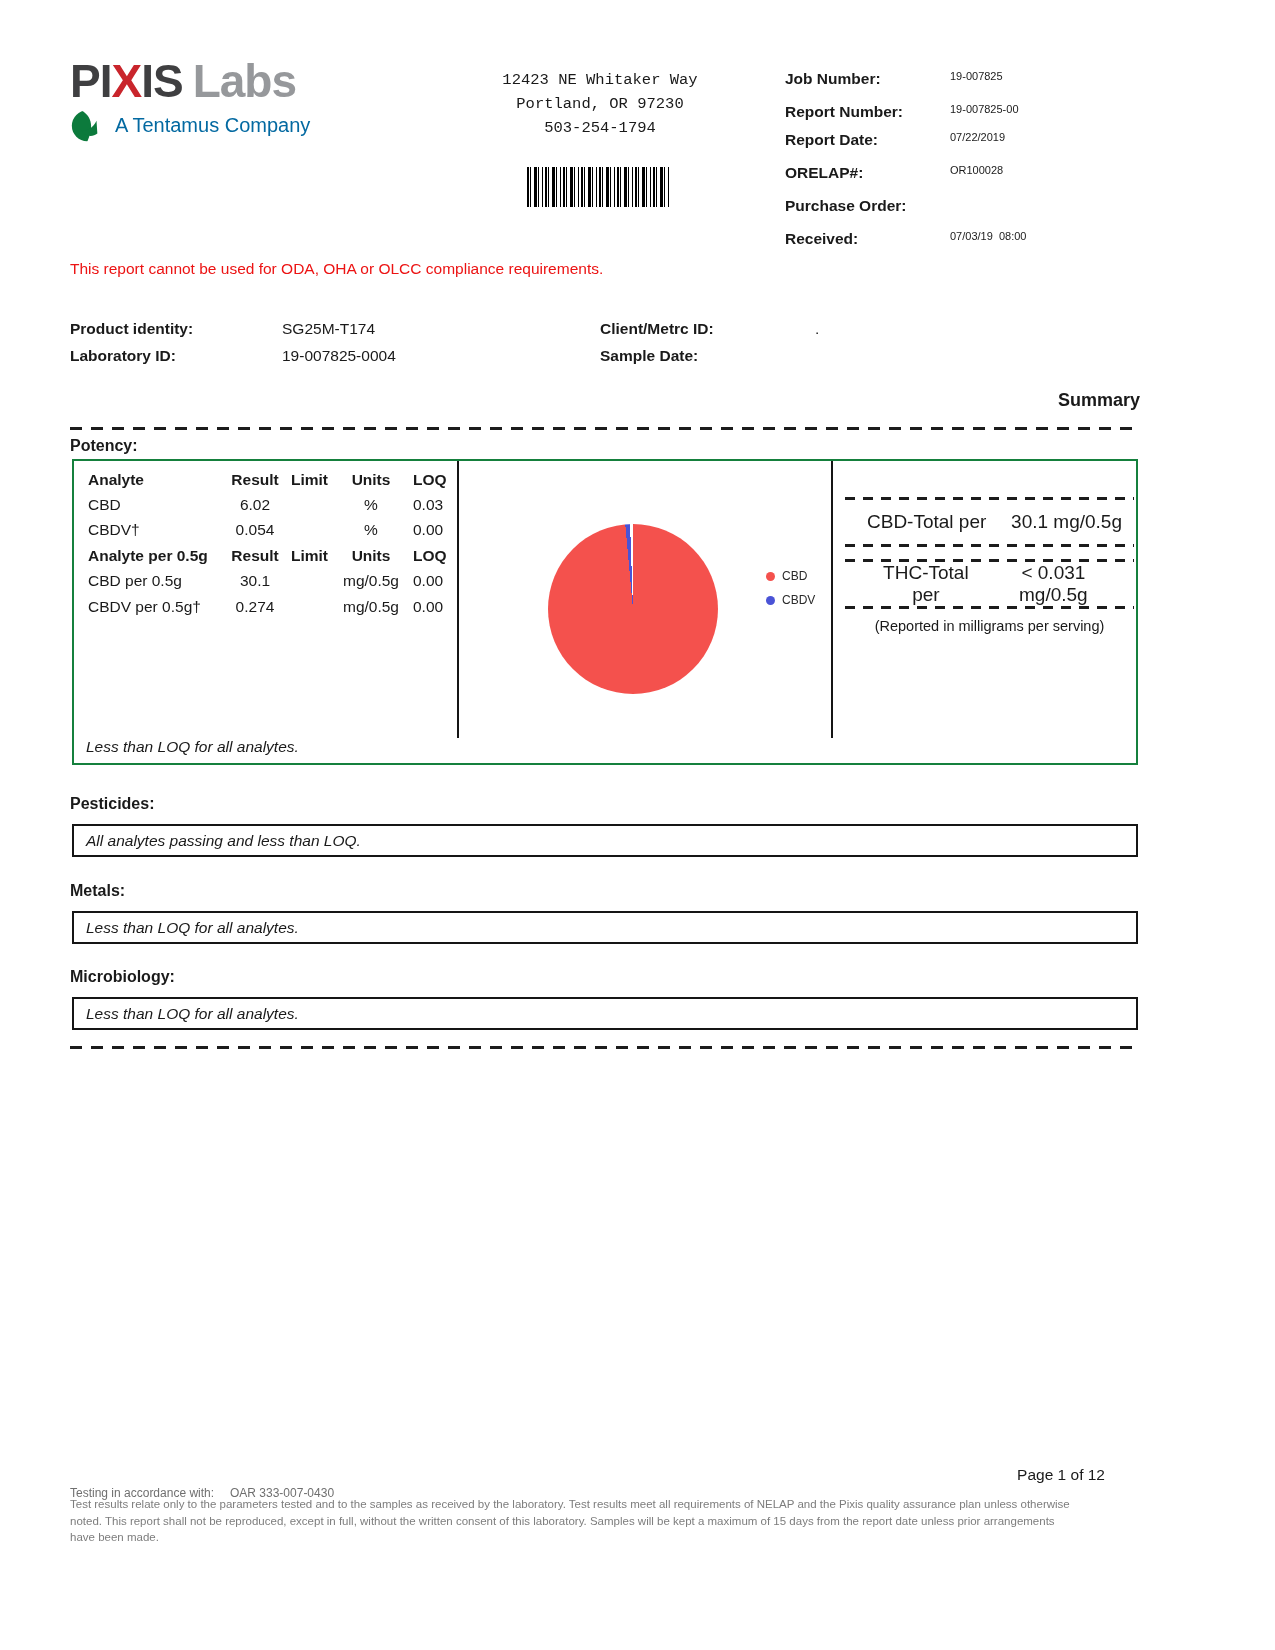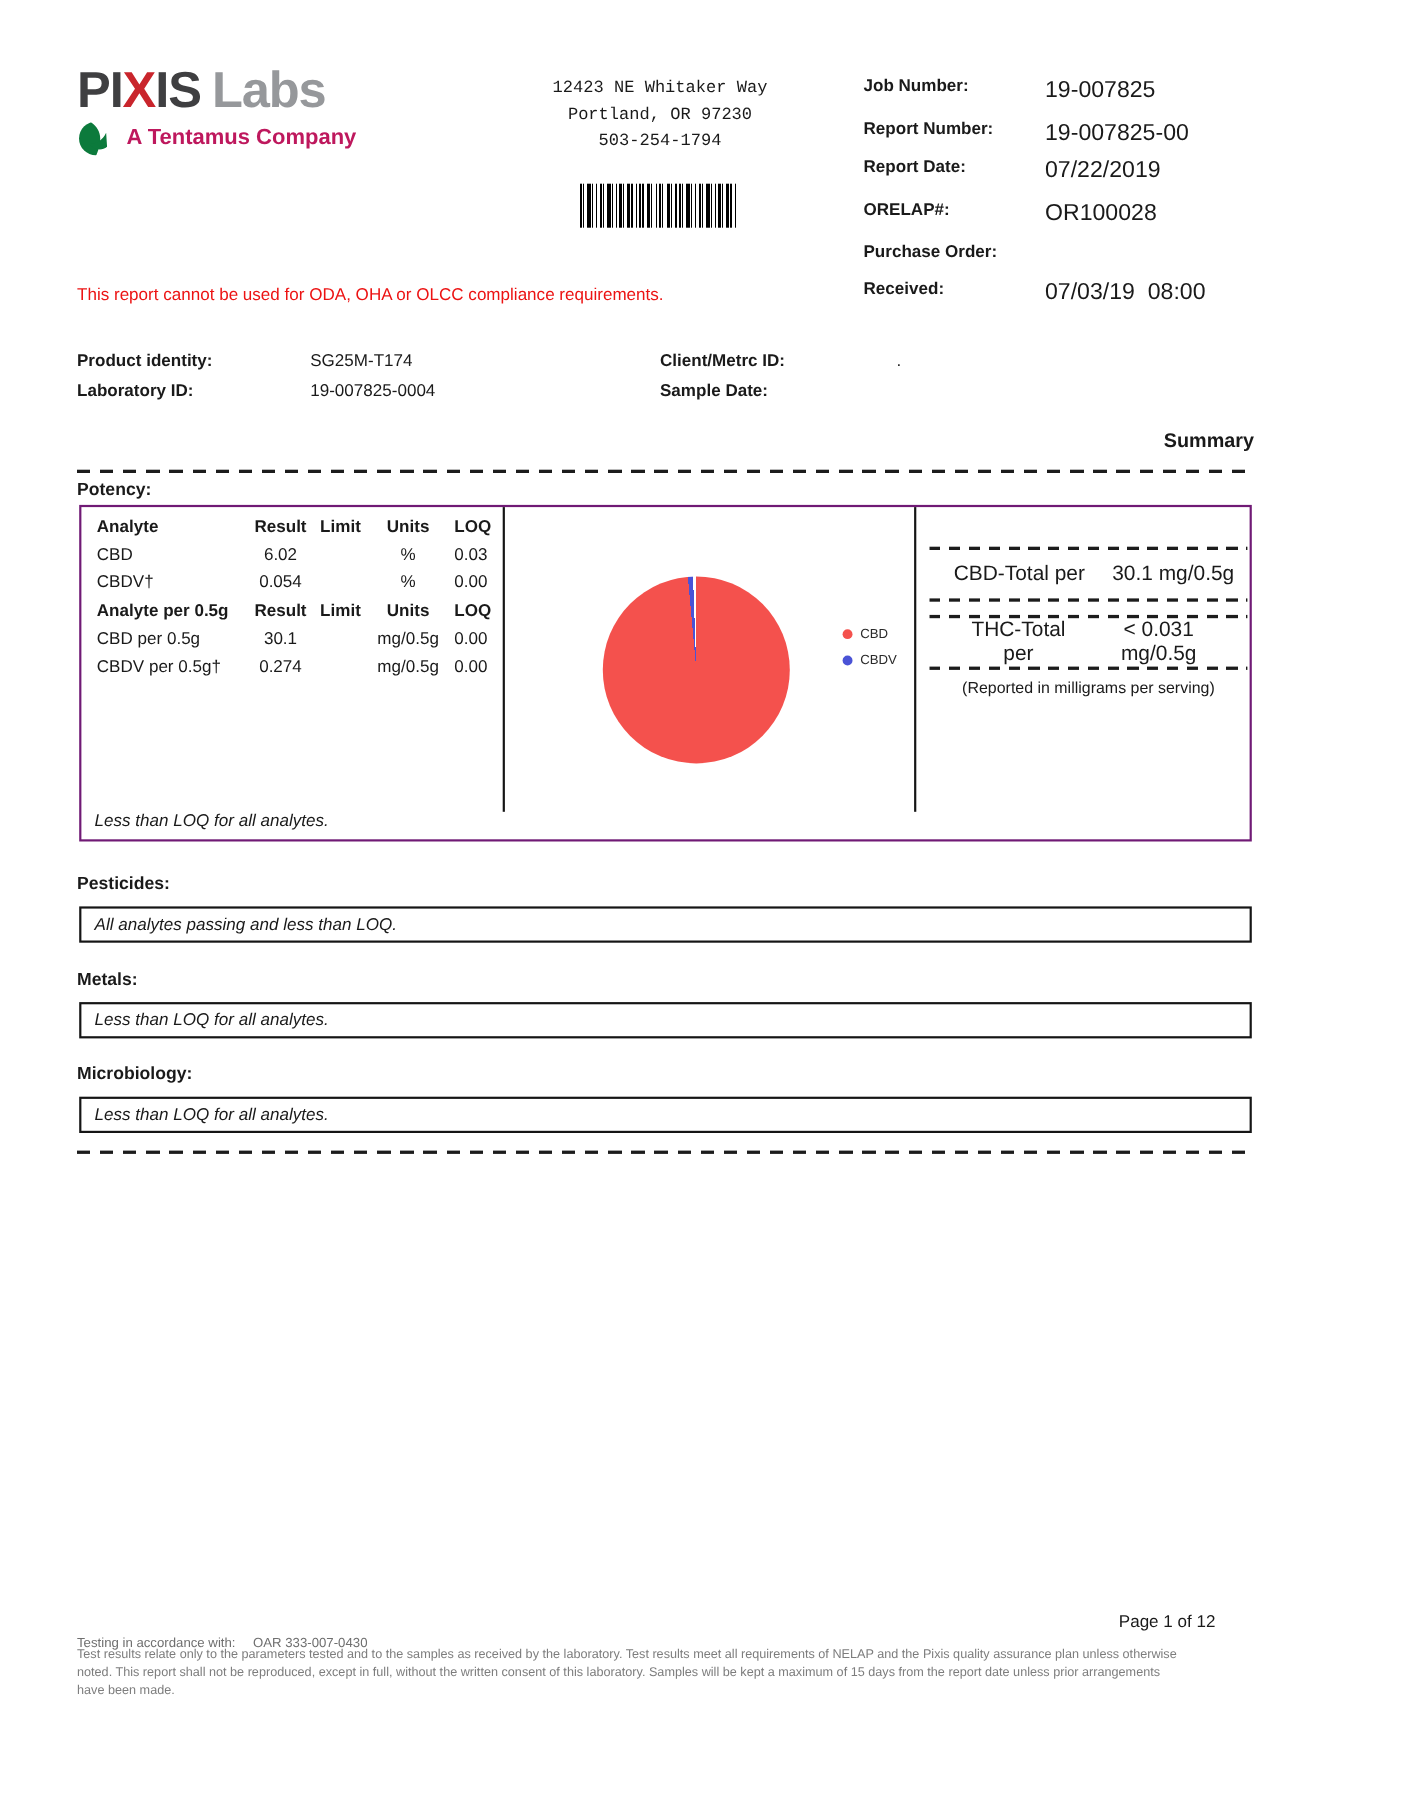--- a/index.html
+++ b/index.html
@@ -11,44 +11,44 @@
   body{font-family:"Liberation Sans","DejaVu Sans",sans-serif;color:var(--ink);}
   #page{position:relative;width:1275px;height:1643px;background:#fff;overflow:hidden;}
   .abs{position:absolute;}
 
   
   .logo-text{font-size:46px;font-weight:bold;letter-spacing:-1px;line-height:46px;white-space:nowrap;}
   .logo-dark{color:var(--logo-dark);}
   .logo-x{color:var(--logo-red);}
   .logo-labs{color:var(--logo-gray);margin-left:10px;}
   .logo-tagline{display:flex;align-items:center;gap:9px;margin-top:4px;}
-  .logo-tagline span{font-size:20px;font-weight:bold;color:#be185d;}
+  .logo-tagline span{font-size:20px;font-weight:normal;color:#0369a1;}
   .address{width:260px;text-align:center;font-size:15.5px;line-height:24px;}
   .barcode{width:143px;height:40px;
     background:repeating-linear-gradient(90deg,#000 0 2px,#fff 2px 3px,#000 3px 4px,#fff 4px 7px,#000 7px 10px,#fff 10px 11px,#000 11px 12px,#fff 12px 15px,#000 15px 16px,#fff 16px 18px);}
   .meta-row{display:flex;margin-bottom:9.5px;}
   .meta-row.gap{margin-bottom:15px;}
   .meta-label{width:165px;font-weight:bold;font-size:15.5px;}
-  .meta-value{font-size:21px;white-space:pre;}
+  .meta-value{font-size:11px;white-space:pre;}
 
   .notice{font-size:15.5px;color:var(--notice-red);}
 
   .si-row{display:flex;margin-bottom:9px;}
   .si-label{font-weight:bold;font-size:15.5px;}
   .si-value{font-size:15.5px;}
   .si-left .si-label{width:212px;}
   .si-right .si-label{width:215px;}
 
   .summary-title{width:1070px;text-align:center;font-size:18px;font-weight:bold;}
   .dash-xl{height:3px;background:repeating-linear-gradient(90deg,#1c1c1c 0 12px,transparent 12px 21px);}
   .dash-sm{height:3px;background:repeating-linear-gradient(90deg,#1c1c1c 0 10px,transparent 10px 18px);}
 
   .h-section{font-size:16px;font-weight:bold;}
 
-  .potency-box{width:1066px;height:306px;border:2px solid #701a75;background:#fff;}
+  .potency-box{width:1066px;height:306px;border:2px solid #15803d;background:#fff;}
   .vdiv{position:absolute;top:0;width:2px;background:#151515;}
 
   .ptable{position:absolute;left:14px;top:6px;font-size:15.5px;}
   .prow{display:grid;grid-template-columns:136px 62px 47px 76px 58px;height:25.4px;align-items:center;}
   .prow .c1{text-align:left;}
   .prow .c2{text-align:center;}
   .prow .c3{text-align:center;}
   .prow .c4{text-align:center;}
   .prow .c5{text-align:left;padding-left:4px;}
   .prow.bold{font-weight:bold;}

